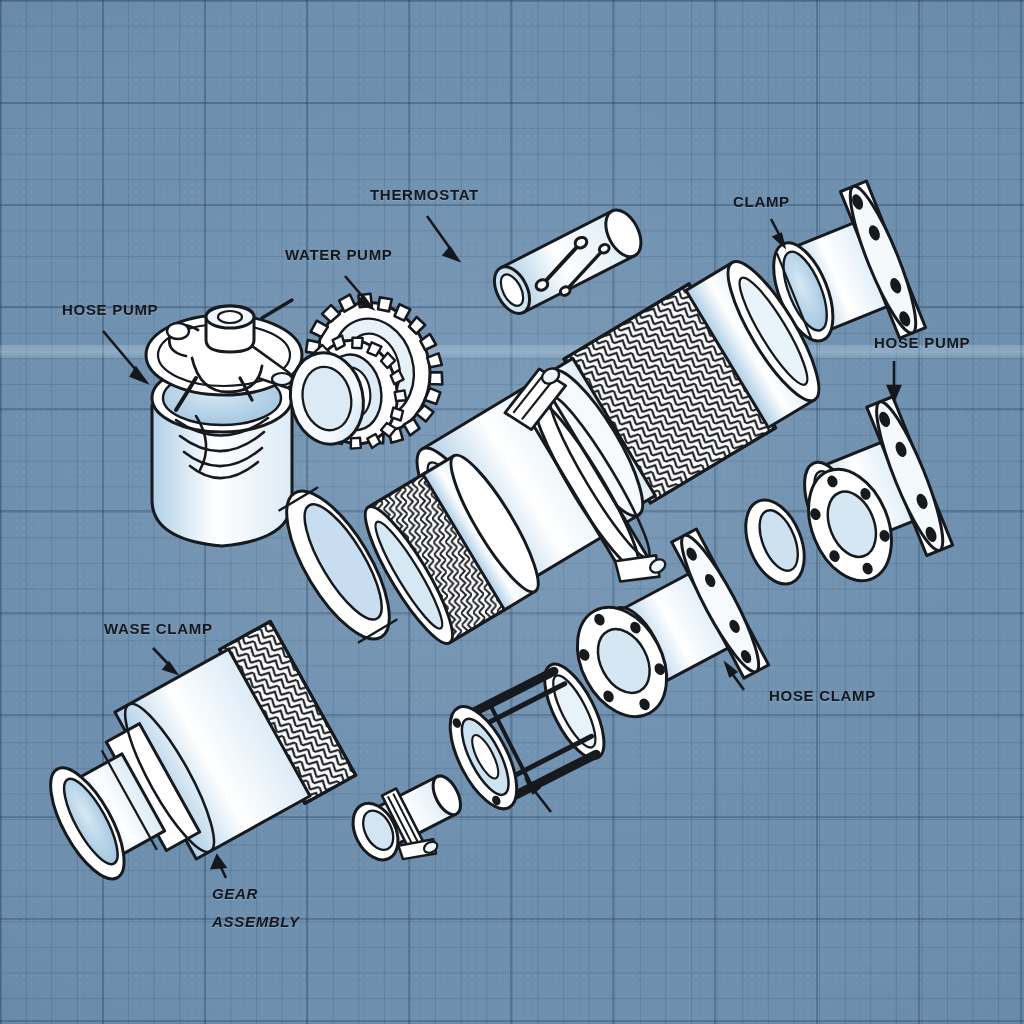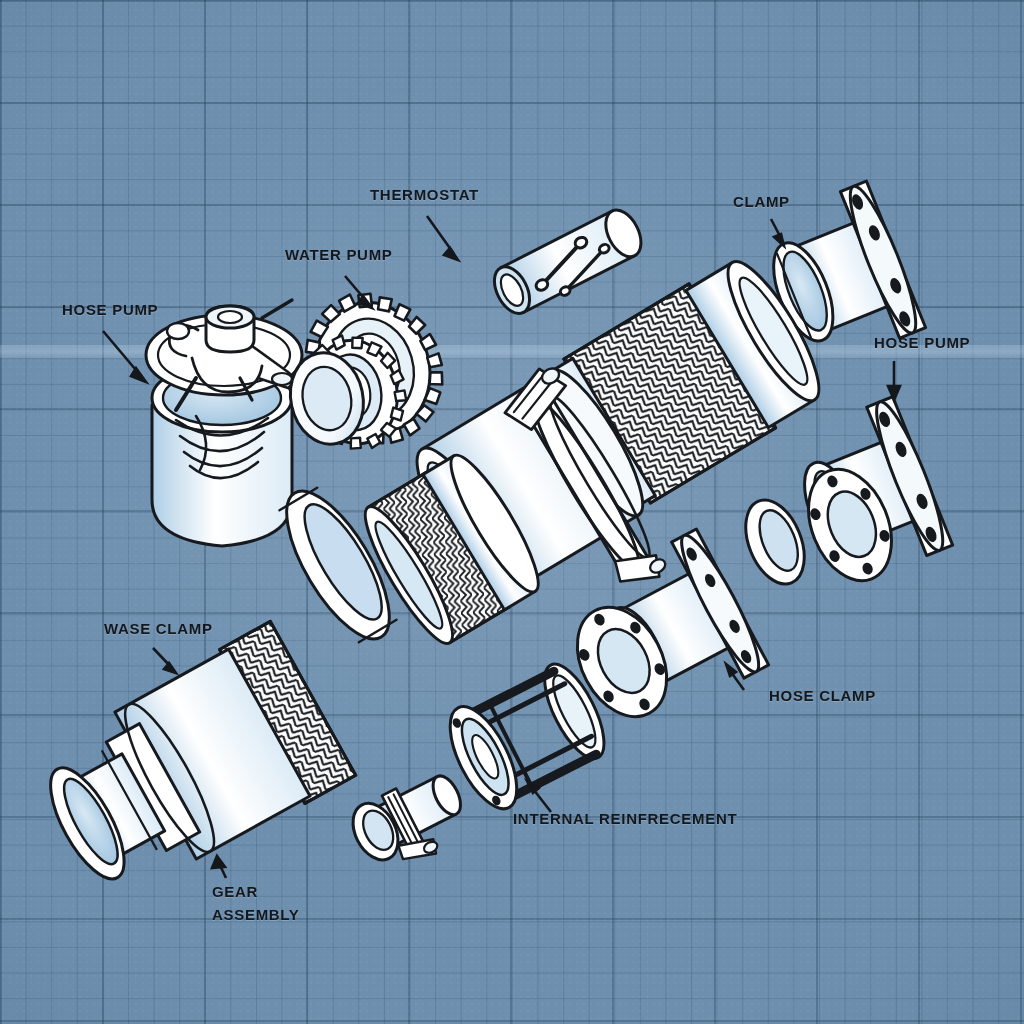--- a/index.html
+++ b/index.html
@@ -43,21 +43,21 @@
     position:absolute;
     color:#14181c;
     font-family:"Liberation Sans", sans-serif;
     font-weight:700;
     font-size:15px;
     letter-spacing:0.7px;
     line-height:19px;
     white-space:pre;
     text-shadow:0 1px 0 rgba(255,255,255,0.18);
   }
-  .label.two{line-height:23px;}
+  .label.two{line-height:28px;font-style:italic;}
 </style>
 </head>
 <body>
 
 <div id="stage">
 
   <div id="vignette"></div>
   <div id="hband"></div>
 
   <svg id="art" viewBox="0 0 1024 1024" width="1024" height="1024">
@@ -417,17 +417,16 @@
     </g>
   </svg>
 
   <div class="label" style="left:62px;  top:300px;">HOSE PUMP</div>
   <div class="label" style="left:285px; top:245px;">WATER PUMP</div>
   <div class="label" style="left:370px; top:185px;">THERMOSTAT</div>
   <div class="label" style="left:733px; top:192px;">CLAMP</div>
   <div class="label" style="left:874px; top:333px;">HOSE PUMP</div>
   <div class="label" style="left:104px; top:619px;">WASE CLAMP</div>
   <div class="label" style="left:748px; top:686px;margin-left:21px;">HOSE CLAMP</div>
-  <div class="label" style="left:513px; top:809px;">INTERNAL REINFRECEMENT</div>
   <div class="label two" style="left:212px; top:880px;">GEAR
 ASSEMBLY</div>
 
 </div>
 
 </body></html>

